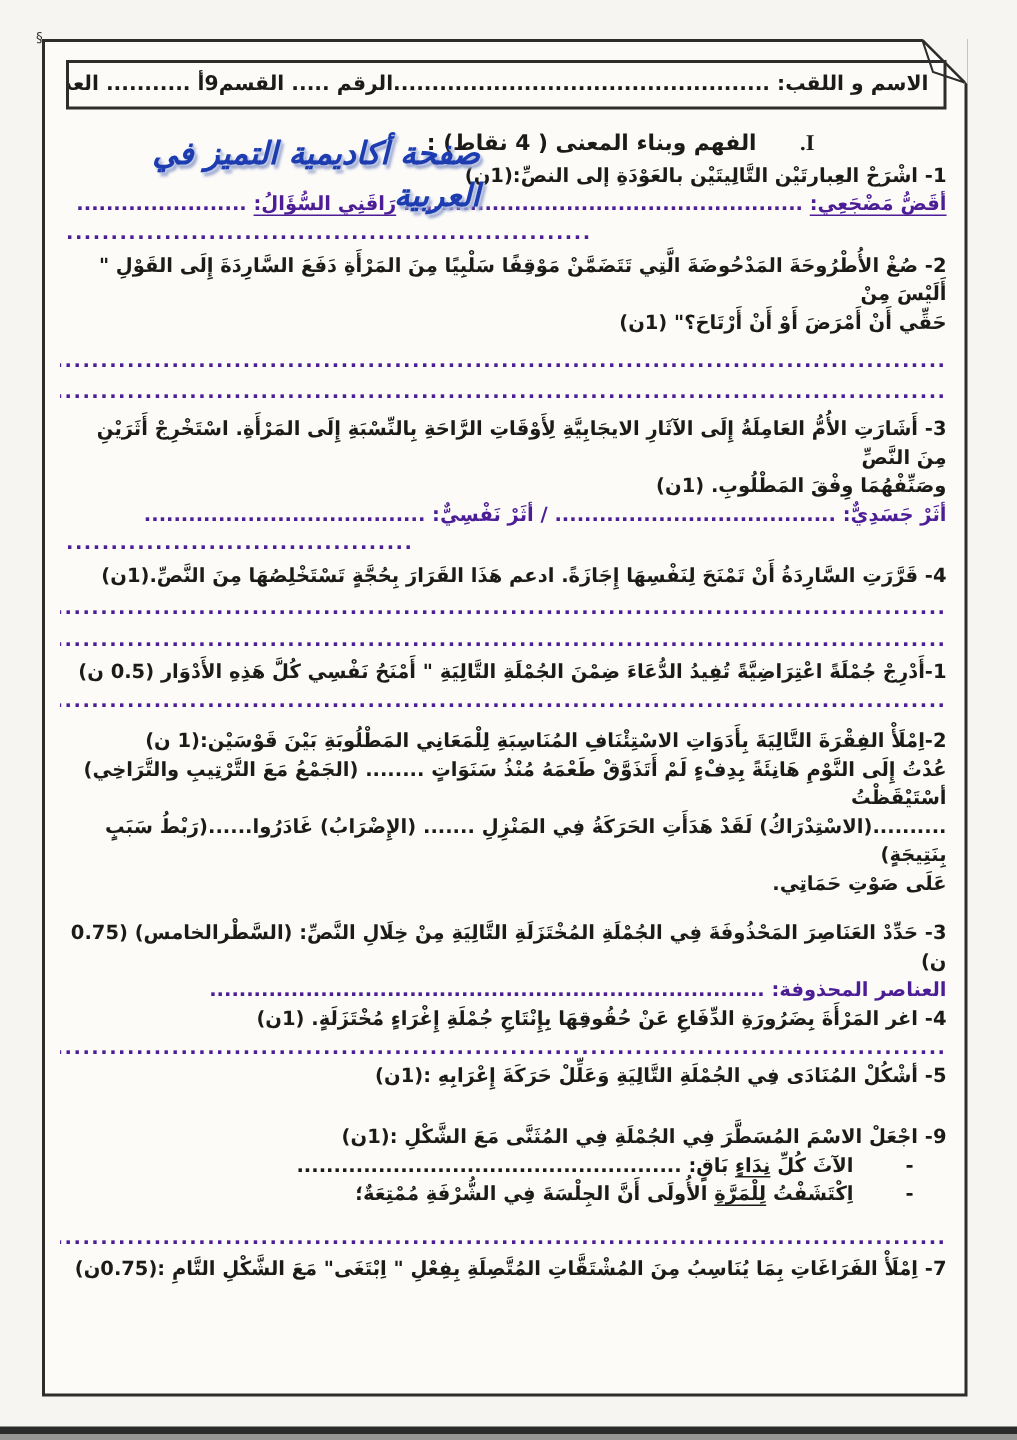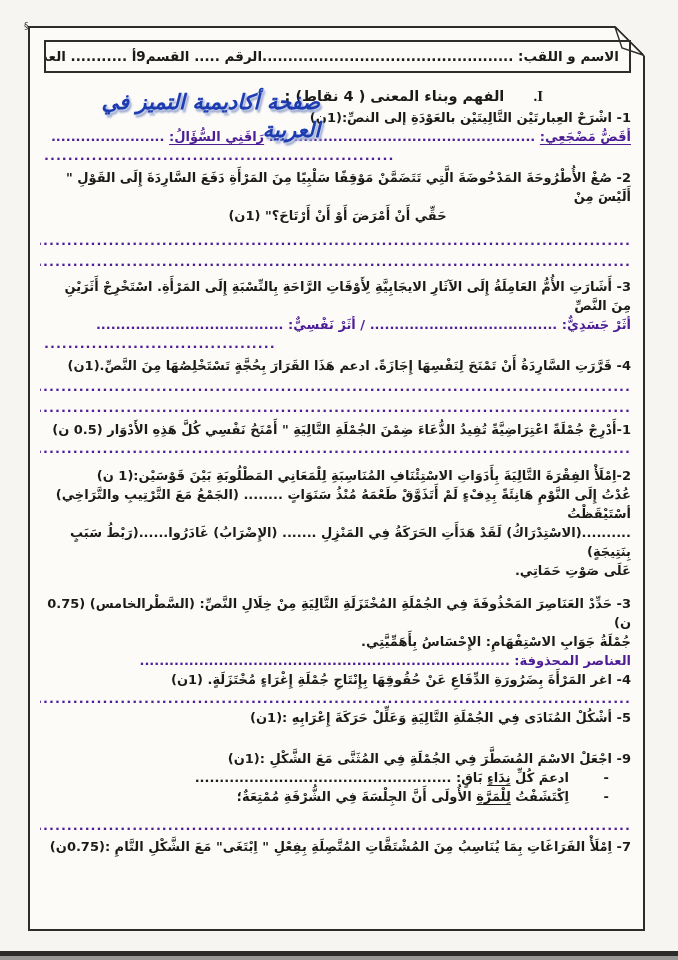--- a/index.html
+++ b/index.html
@@ -27,21 +27,21 @@
   }
   .watermark{
     position:absolute;left:4px;top:60px;width:286px;direction:rtl;
     font-size:21px;font-style:italic;line-height:1.35;font-weight:bold;
     text-shadow:1px 1px 0 #bcc6e6,2px 3px 2px #9aa6cd;
   }
   .line{line-height:19px;padding:0 4px;}
   .sec{font-size:14.5px;}
   .sec .num{font-family:"Liberation Serif","DejaVu Serif",serif;font-size:15px;margin-left:24px;}
   .sec-pad{padding-right:92px;}
-  .center{text-align:center;}
+  .center{}
   .leftish{text-align:left;}
   .dotline{overflow:hidden;white-space:nowrap;letter-spacing:1px;color:#4c1d95;}
   .u{text-decoration:underline;text-underline-offset:3px;}
   .bullet{display:flex;direction:rtl;padding-right:26px;}
   .bullet .dash{width:40px;flex:0 0 40px;}
   .mt2{margin-top:2px}.mt6{margin-top:6px}.mt8{margin-top:8px}.mt10{margin-top:10px}
   .mt12{margin-top:3px}.mt14{margin-top:14px}.mt16{}.mt22{margin-top:22px}
   .band-dark{position:absolute;left:0;top:951px;width:678px;height:5px;background:#2b2b2b;}
   .band-gray{position:absolute;left:0;top:956px;width:678px;height:4px;background:#979695;}
 </style>
@@ -72,49 +72,49 @@
       <span class="u">أَقَضُّ مَضْجَعِي:</span><span> ...................................................... </span><span class="u">رَاقَنِي السُّؤَالُ:</span><span> .......................</span>
     </div>
     <div class="line dotline leftish">...........................................................</div>
 
     <div class="line mt12">2- صُغْ الأُطْرُوحَةَ المَدْحُوضَةَ الَّتِي تَتَضَمَّنْ مَوْقِفًا سَلْبِيًا مِنَ المَرْأَةِ دَفَعَ السَّارِدَةَ إِلَى القَوْلِ " أَلَيْسَ مِنْ</div>
     <div class="line center">حَقِّي أَنْ أَمْرَضَ أَوْ أَنْ أَرْتَاحَ؟"  (1ن)</div>
     <div class="line dotline mt6">........................................................................................................................................................................</div>
     <div class="line dotline mt2">........................................................................................................................................................................</div>
 
     <div class="line mt6">3- أَشَارَتِ الأُمُّ العَامِلَةُ إِلَى الآثَارِ الايجَابِيَّةِ لِأَوْقَاتِ الرَّاحَةِ بِالنِّسْبَةِ إِلَى المَرْأَةِ. اسْتَخْرِجْ أَثَرَيْنِ مِنَ النَّصِّ</div>
+    <div class="line center">وصَنِّفْهُمَا وِفْقَ المَطْلُوبِ. (1ن)</div>
     <div class="line dotline">أَثَرْ جَسَدِيٌّ: ...................................... / أَثَرْ نَفْسِيٌّ: ......................................</div>
     <div class="line dotline leftish">.......................................</div>
 
     <div class="line mt12">4- قَرَّرَتِ السَّارِدَةُ أَنْ تَمْنَحَ لِنَفْسِهَا إِجَازَةً. ادعم هَذَا القَرَارَ بِحُجَّةٍ تَسْتَخْلِصُهَا مِنَ النَّصِّ.(1ن)</div>
     <div class="line dotline mt2">........................................................................................................................................................................</div>
     <div class="line dotline mt2">........................................................................................................................................................................</div>
 
 
     <div class="line mt12">1-أَدْرِجْ جُمْلَةً اعْتِرَاضِيَّةً تُفِيدُ الدُّعَاءَ ضِمْنَ الجُمْلَةِ التَّالِيَةِ " أَمْنَحُ نَفْسِي كُلَّ هَذِهِ الأَدْوَار (0.5 ن)</div>
     <div class="line dotline">........................................................................................................................................................................</div>
 
     <div class="line mt8">2-اِمْلَأْ الفِقْرَةَ التَّالِيَةَ بِأَدَوَاتِ الاسْتِئْنَافِ المُنَاسِبَةِ لِلْمَعَانِي المَطْلُوبَةِ بَيْنَ قَوْسَيْن:(1 ن)</div>
     <div class="line">عُدْتُ إِلَى النَّوْمِ هَانِئَةً بِدِفْءٍ لَمْ أَتَذَوَّقْ طَعْمَهُ مُنْذُ سَنَوَاتٍ ........ (الجَمْعُ مَعَ التَّرْتِيبِ والتَّرَاخِي) أسْتَيْقَظْتُ</div>
     <div class="line">..........(الاسْتِدْرَاكُ) لَقَدْ هَدَأَتِ الحَرَكَةُ فِي المَنْزِلِ ....... (الإِضْرَابُ) غَادَرُوا......(رَبْطُ سَبَبٍ بِنَتِيجَةٍ)</div>
     <div class="line">عَلَى صَوْتِ حَمَاتِي.</div>
 
     <div class="line mt14">3- حَدِّدْ العَنَاصِرَ المَحْذُوفَةَ فِي الجُمْلَةِ المُخْتَزَلَةِ التَّالِيَةِ مِنْ خِلَالِ النَّصِّ: (السَّطْرالخامس) (0.75 ن)</div>
-    <div class="line">جُمْلَةُ جَوَابِ الاسْتِفْهَامِ: الإِحْسَاسُ بِأَهَمِّيَّتِي.</div>
     <div class="line dotline">العناصر المحذوفة: ...........................................................................</div>
 
     <div class="line">4- اغر المَرْأَةَ بِضَرُورَةِ الدِّفَاعِ عَنْ حُقُوقِهَا بِإِنْتَاجِ جُمْلَةِ إِغْرَاءٍ مُخْتَزَلَةٍ. (1ن)</div>
     <div class="line dotline">........................................................................................................................................................................</div>
 
     <div class="line mt16">5- أشْكُلْ المُنَادَى فِي الجُمْلَةِ التَّالِيَةِ وَعَلِّلْ حَرَكَةَ إِعْرَابِهِ :(1ن)</div>
 
     <div class="line mt22">9- اجْعَلْ الاسْمَ المُسَطَّرَ فِي الجُمْلَةِ فِي المُثَنَّى مَعَ الشَّكْلِ :(1ن)</div>
     <div class="line bullet">
       <span class="dash">-</span>
-      <span><span>ادعمَ كُلِّ </span><span class="u">نِدَاءٍ</span><span> بَاقٍ: ....................................................</span></span>
+      <span><span>الآثَ كُلِّ </span><span class="u">نِدَاءٍ</span><span> بَاقٍ: ....................................................</span></span>
     </div>
     <div class="line bullet">
       <span class="dash">-</span>
       <span><span>اِكْتَشَفْتُ </span><span class="u">لِلْمَرَّةِ</span><span> الأُولَى أَنَّ الجِلْسَةَ فِي الشُّرْفَةِ مُمْتِعَةٌ؛</span></span>
     </div>
     <div class="line dotline mt10">........................................................................................................................................................................</div>
 
     <div class="line mt2">7- اِمْلَأْ الفَرَاغَاتِ بِمَا يُنَاسِبُ مِنَ المُشْتَقَّاتِ المُتَّصِلَةِ بِفِعْلِ " اِبْتَغَى" مَعَ الشَّكْلِ التَّامِ :(0.75ن)</div>
 
   </div>

